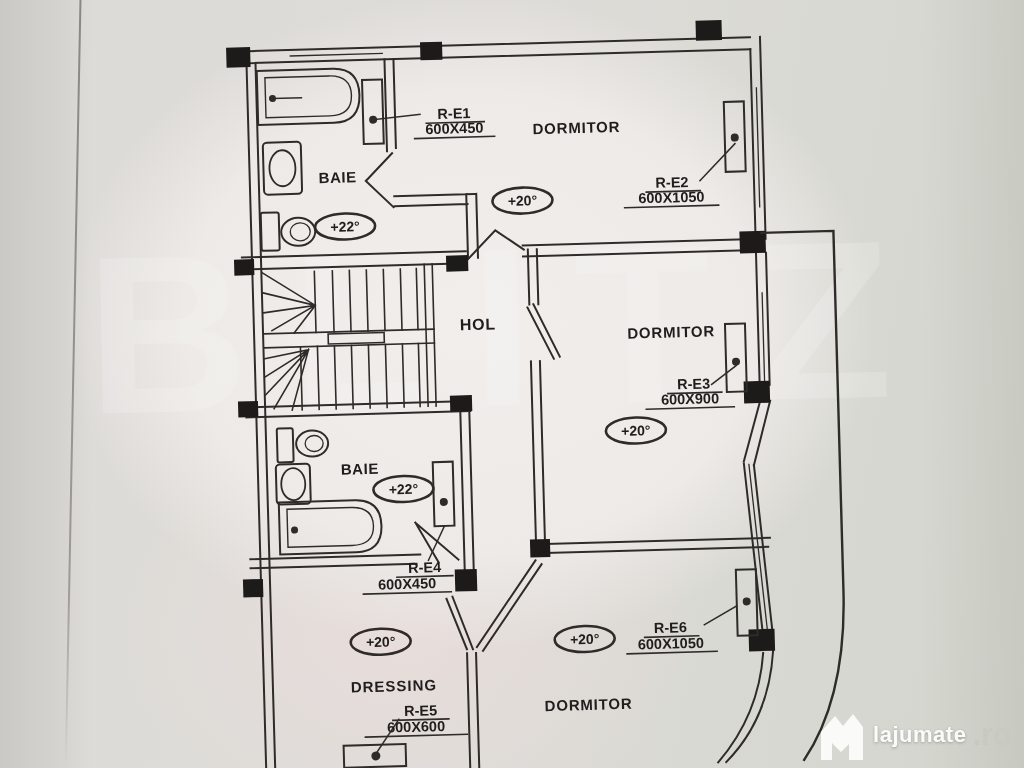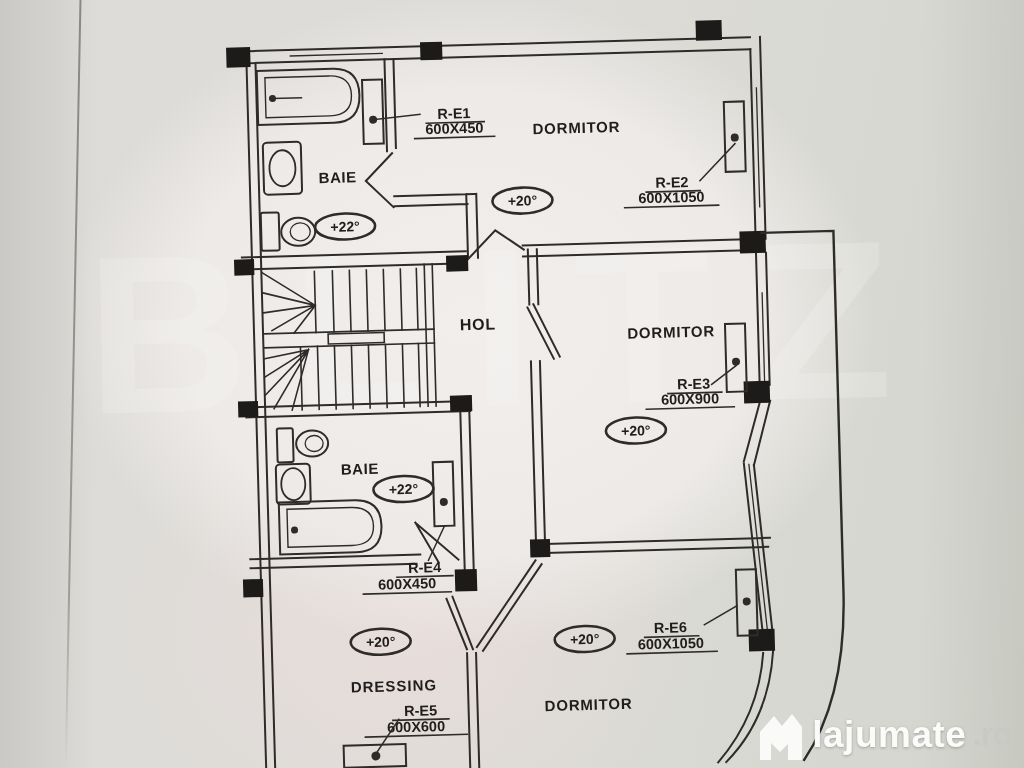--- a/index.html
+++ b/index.html
@@ -24,21 +24,21 @@
     position:absolute;left:30px;top:215px;width:960px;text-align:center;
     font-size:225px;font-weight:bold;letter-spacing:42px;
     color:rgba(255,255,255,0.15);text-shadow:0 0 2px rgba(255,255,255,0.06);
     transform:rotate(-1.2deg);pointer-events:none;user-select:none;line-height:1;
   }
   .wm-site{
     position:absolute;right:12px;bottom:8px;display:flex;align-items:center;gap:6px;
     pointer-events:none;user-select:none;
   }
   .wm-site .txt{
-    font-size:37px;font-weight:bold;color:#fbfbfa;letter-spacing:0.5px;
+    font-size:22px;font-weight:bold;color:#fbfbfa;letter-spacing:0.5px;
     text-shadow:0 1px 3px rgba(60,60,55,0.35);
   }
   .wm-site .tld{color:#c9c8c3;font-weight:bold;font-size:31px;}
 </style>
 </head>
 <body>
 
 <div class="photo">
 
   <div class="wm-agency">BLITZ</div>

